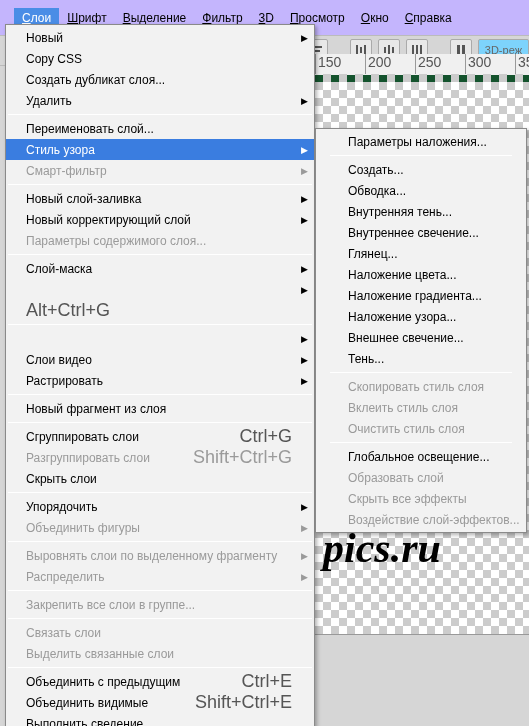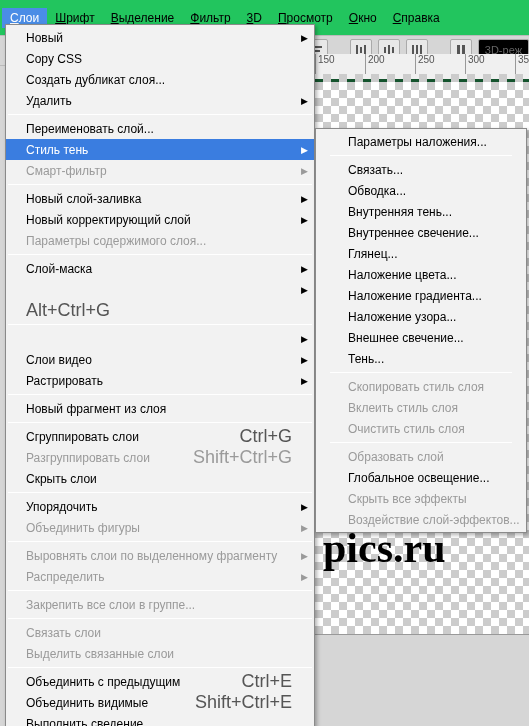--- a/index.html
+++ b/index.html
@@ -1,29 +1,29 @@
 <!DOCTYPE html>
 <html><head>
 <meta charset="utf-8">
 <style>
 html,body{margin:0;padding:0;width:529px;height:726px;font-family:Tahoma,Arial,sans-serif;font-size:12px;color:#000;background:#d6d6d6;overflow:hidden}
 *{box-sizing:border-box}
-.menubar{display:flex;align-items:center;height:36px;background:#22c55e;border-bottom:1px solid #bbb;padding:0 2px}
+.menubar{display:flex;align-items:center;height:36px;background:#c4b5fd;border-bottom:1px solid #bbb;padding:0 14px}
 .menubar .mi{padding:3px 8px;cursor:default}
 .menubar .mi.sel{background:#4a8de6;color:#fff}
 .menubar .mi u{text-decoration:underline}
 .toolbar{height:30px;background:#d6d6d6;border-bottom:1px solid #bbb;position:relative}
 .tb-right{position:absolute;right:0;top:3px;display:flex;gap:6px;align-items:center}
 .tb-btn{width:22px;height:22px;border:1px solid #aaa;background:#e8e8e8;border-radius:2px;display:flex;align-items:center;justify-content:center}
-.tb-3d{height:22px;border:1px solid #aaa;background:#000000;border-radius:2px;padding:4px 6px;display:flex;align-items:center;color:#666;font-size:11px}
+.tb-3d{height:22px;border:1px solid #aaa;background:#7dd3fc;border-radius:2px;padding:4px 6px;display:flex;align-items:center;color:#666;font-size:11px}
 .canvas-area{position:absolute;left:315px;right:0;top:54px;bottom:0;background:#fff}
-.ruler-h{height:28px;background:#f0f0f0;border-bottom:3px solid #14532d;position:relative;overflow:hidden;font-size:10px;color:#555}
+.ruler-h{height:28px;background:#f0f0f0;border-bottom:7px solid #14532d;position:relative;overflow:hidden;font-size:14px;color:#555}
 .ruler-h .tick{position:absolute;top:0;height:20px;border-left:1px solid #999;padding-left:2px}
 .checker{position:absolute;left:0;right:0;top:20px;height:560px;background-image:linear-gradient(45deg,#ccc 25%,transparent 25%),linear-gradient(-45deg,#ccc 25%,transparent 25%),linear-gradient(45deg,transparent 75%,#ccc 75%),linear-gradient(-45deg,transparent 75%,#ccc 75%);background-size:16px 16px;background-position:0 0,0 8px,8px -8px,-8px 0}
-.logo-text{position:absolute;top:450px;left:8px;font-family:Georgia,serif;font-weight:bold;font-size:42px;color:#000}
+.logo-text{position:absolute;top:450px;left:8px;font-family:Georgia,serif;font-style:italic;font-weight:bold;font-size:42px;color:#000}
 .gray-below{position:absolute;left:0;right:0;top:580px;bottom:0;background:#d6d6d6;border-top:1px solid #999}
 .menu1{position:absolute;left:5px;top:24px;width:310px;background:#f2f2f2;border:1px solid #8a8a8a;box-shadow:2px 2px 4px rgba(0,0,0,.3);padding:2px 0;z-index:10}
 .menu2{position:absolute;left:315px;top:128px;width:212px;background:#f2f2f2;border:1px solid #8a8a8a;box-shadow:2px 2px 4px rgba(0,0,0,.3);padding:2px 12px;z-index:11}
 .row{display:flex;align-items:center;height:21px;padding:0 22px 0 20px;position:relative;cursor:default}
 .row.dis{color:#9a9a9a}
 .row.hl{background:#3a7de0;color:#fff}
 .row .lab{flex:1;white-space:nowrap}
 .row .sc{color:#555;font-size:18px}
 .row.dis .sc{color:#9a9a9a}
 .arrow{position:absolute;right:6px;top:50%;transform:translateY(-50%);font-size:9px}
@@ -120,21 +120,21 @@
     </div>
     <div class="row">
       <span class="lab">Удалить</span>
       <span class="arrow">▶</span>
     </div>
     <div class="sep"></div>
     <div class="row">
       <span class="lab">Переименовать слой...</span>
     </div>
     <div class="row hl">
-      <span class="lab">Стиль тень</span>
+      <span class="lab">Стиль узора</span>
       <span class="arrow">▶</span>
     </div>
     <div class="row dis">
       <span class="lab">Смарт-фильтр</span>
       <span class="arrow">▶</span>
     </div>
     <div class="sep"></div>
     <div class="row">
       <span class="lab">Новый слой-заливка</span>
       <span class="arrow">▶</span>
@@ -226,21 +226,21 @@
     <div class="row">
       <span class="lab">Выполнить сведение</span>
     </div>
   </div>
 <div class="menu2" id="menu2">
     <div class="row">
       <span class="lab">Параметры наложения...</span>
     </div>
     <div class="sep"></div>
     <div class="row">
-      <span class="lab">Связать...</span>
+      <span class="lab">Создать...</span>
     </div>
     <div class="row">
       <span class="lab">Обводка...</span>
     </div>
     <div class="row">
       <span class="lab">Внутренняя тень...</span>
     </div>
     <div class="row">
       <span class="lab">Внутреннее свечение...</span>
     </div>
@@ -266,25 +266,25 @@
     <div class="row dis">
       <span class="lab">Скопировать стиль слоя</span>
     </div>
     <div class="row dis">
       <span class="lab">Вклеить стиль слоя</span>
     </div>
     <div class="row dis">
       <span class="lab">Очистить стиль слоя</span>
     </div>
     <div class="sep"></div>
+    <div class="row">
+      <span class="lab">Глобальное освещение...</span>
+    </div>
     <div class="row dis">
       <span class="lab">Образовать слой</span>
     </div>
-    <div class="row">
-      <span class="lab">Глобальное освещение...</span>
-    </div>
     <div class="row dis">
       <span class="lab">Скрыть все эффекты</span>
     </div>
     <div class="row dis">
       <span class="lab">Воздействие слой-эффектов...</span>
     </div>
   </div>
 
 </body></html>

